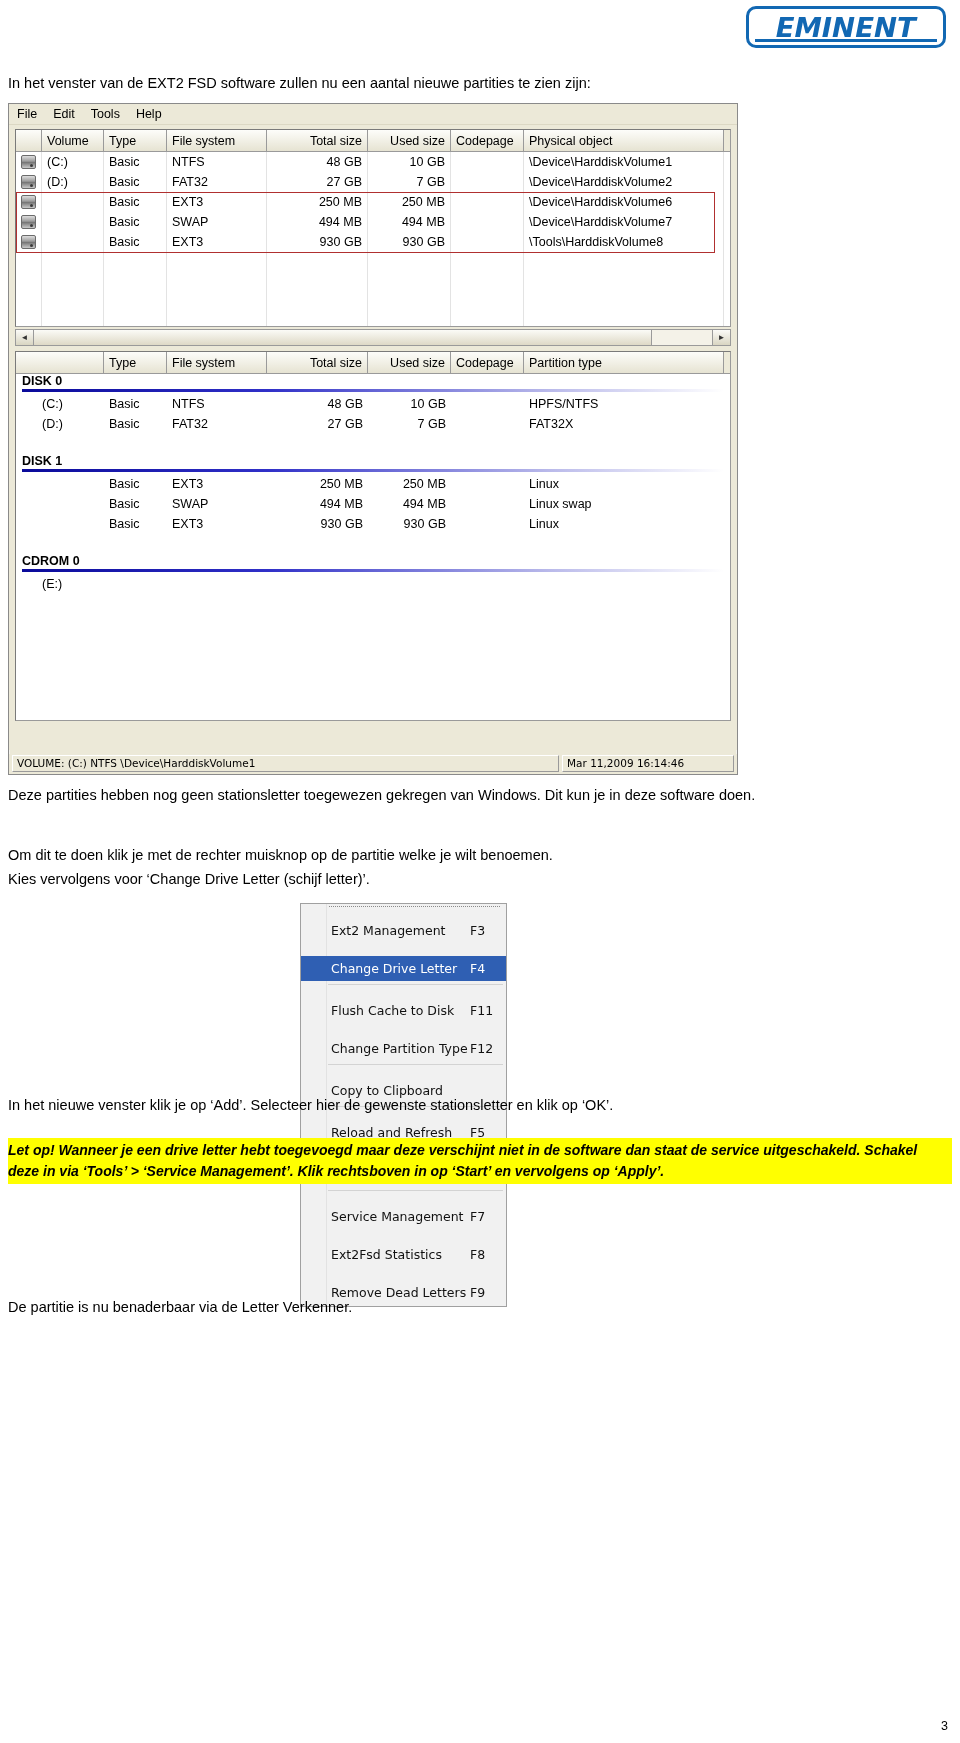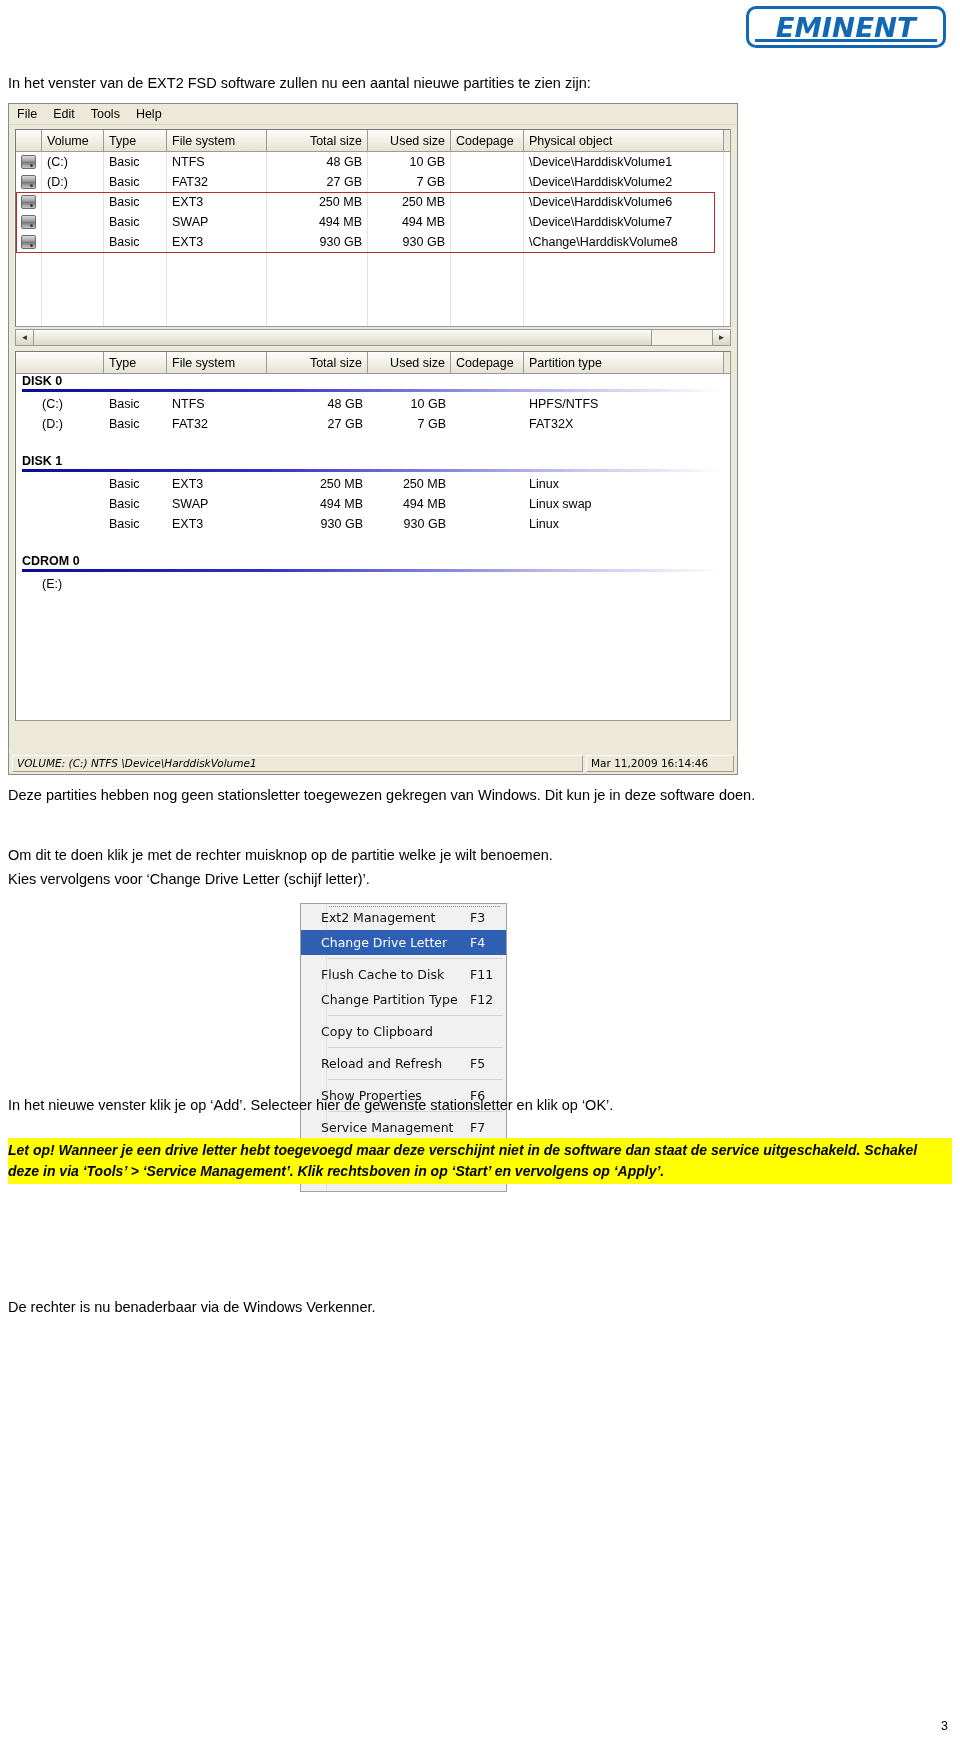--- a/index.html
+++ b/index.html
@@ -234,22 +234,22 @@
     border:1px solid #ffffff;
     border-right-color:#9a9a9a; border-bottom-color:#9a9a9a;
     box-sizing:border-box;
     height:17px;
     display:flex; align-items:center;
     padding:0 4px;
     font-family:"DejaVu Sans", sans-serif;
     font-size:10.5px;
     white-space:nowrap; overflow:hidden;
   }
-  .sb-main { flex:1;font-style:italic; }
-  .sb-date { width:148px; }
+  .sb-main { flex:1; }
+  .sb-date { width:172px; }
 
   
   .ctx-menu {
     position:absolute;
     left:300px; top:903px;
     width:207px;
     background:#f1f1f1;
     border:1px solid #a0a0a0;
     box-sizing:border-box;
     font-size:12.5px;
@@ -257,23 +257,24 @@
     padding:1px 0;
   }
   .ctx-gutter {
     position:absolute; left:0; top:0; bottom:0; width:25px;
     background:#f1f1f1;
     border-right:1px solid #e2e2e2;
   }
   .ctx-item {
     display:flex; align-items:center;
     height:25px;
-    padding-left:20px; padding-right:6px;
+    padding-left:30px; padding-right:6px;
     position:relative;
     color:#111;
+    margin-top:13px;
   }
   .ctx-item.sel {
     background:#2f5fb3;
     color:#ffffff;
   }
   .ctx-label { flex:1; white-space:nowrap; }
   .ctx-key { width:30px; text-align:left; }
   .ctx-sep { height:1px; background:#d3d3d3; margin:3px 3px 3px 27px; }
   .ctx-dashtop {
     position:absolute; left:28px; right:6px; top:2px;
@@ -381,21 +382,21 @@
             <div class="grow">
               <div class="gc" style="width: 26px; justify-content: center;">
                 <span class="disk-ico"></span>
               </div>
               <div class="gc" style="width: 62px;"></div>
               <div class="gc" style="width: 63px;">Basic</div>
               <div class="gc" style="width: 100px;">EXT3</div>
               <div class="gc r" style="width: 101px;">930 GB</div>
               <div class="gc r" style="width: 83px;">930 GB</div>
               <div class="gc" style="width: 73px;"></div>
-              <div class="gc" style="width: 200px;">\Change\HarddiskVolume8</div>
+              <div class="gc" style="width: 200px;">\Tools\HarddiskVolume8</div>
             </div>
             <div class="grow empty-row">
               <div class="gc" style="width: 26px;"></div>
               <div class="gc" style="width: 62px;"></div>
               <div class="gc" style="width: 63px;"></div>
               <div class="gc" style="width: 100px;"></div>
               <div class="gc" style="width: 101px;"></div>
               <div class="gc" style="width: 83px;"></div>
               <div class="gc" style="width: 73px;"></div>
               <div class="gc" style="width: 200px;"></div>
@@ -578,16 +579,16 @@
         <span class="ctx-label">Remove Dead Letters</span>
         <span class="ctx-key">F9</span>
       </div>
     </div>
 
   <div class="para" style="top:1095px; width:930px;">In het nieuwe venster klik je op ‘Add’. Selecteer hier de gewenste stationsletter en klik op ‘OK’.</div>
 
   <div class="para hl" style="top:1138px; width:944px; left:8px; padding:2px 0;">Let op! Wanneer je een drive letter hebt toegevoegd maar deze verschijnt niet in de software dan staat de service uitgeschakeld. Schakel deze in via ‘Tools’ &gt; ‘Service Management’. Klik rechtsboven in op ‘Start’ en vervolgens op ‘Apply’.</div>
 
 
-  <div class="para" style="top:1297px; width:930px;">De rechter is nu benaderbaar via de Windows Verkenner.</div>
+  <div class="para" style="top:1297px; width:930px;">De partitie is nu benaderbaar via de Letter Verkenner.</div>
 
   <div class="page-num">3</div>
 </div>
 
 </body></html>

